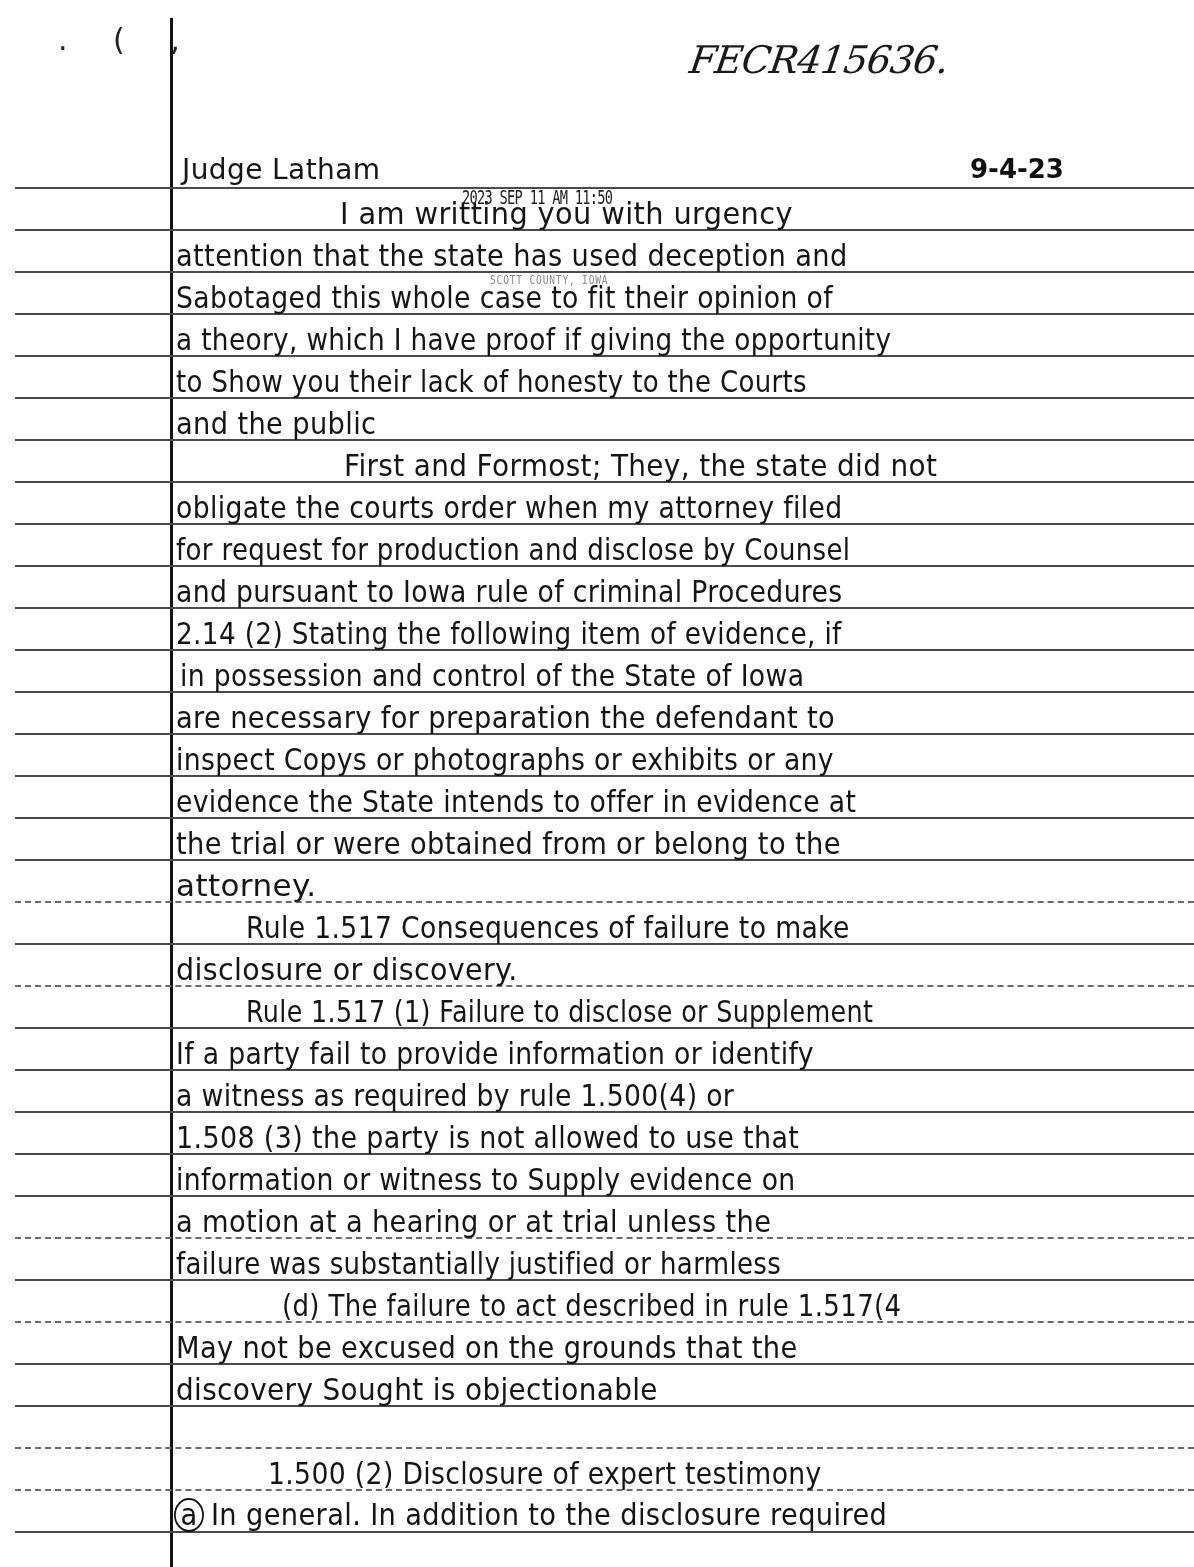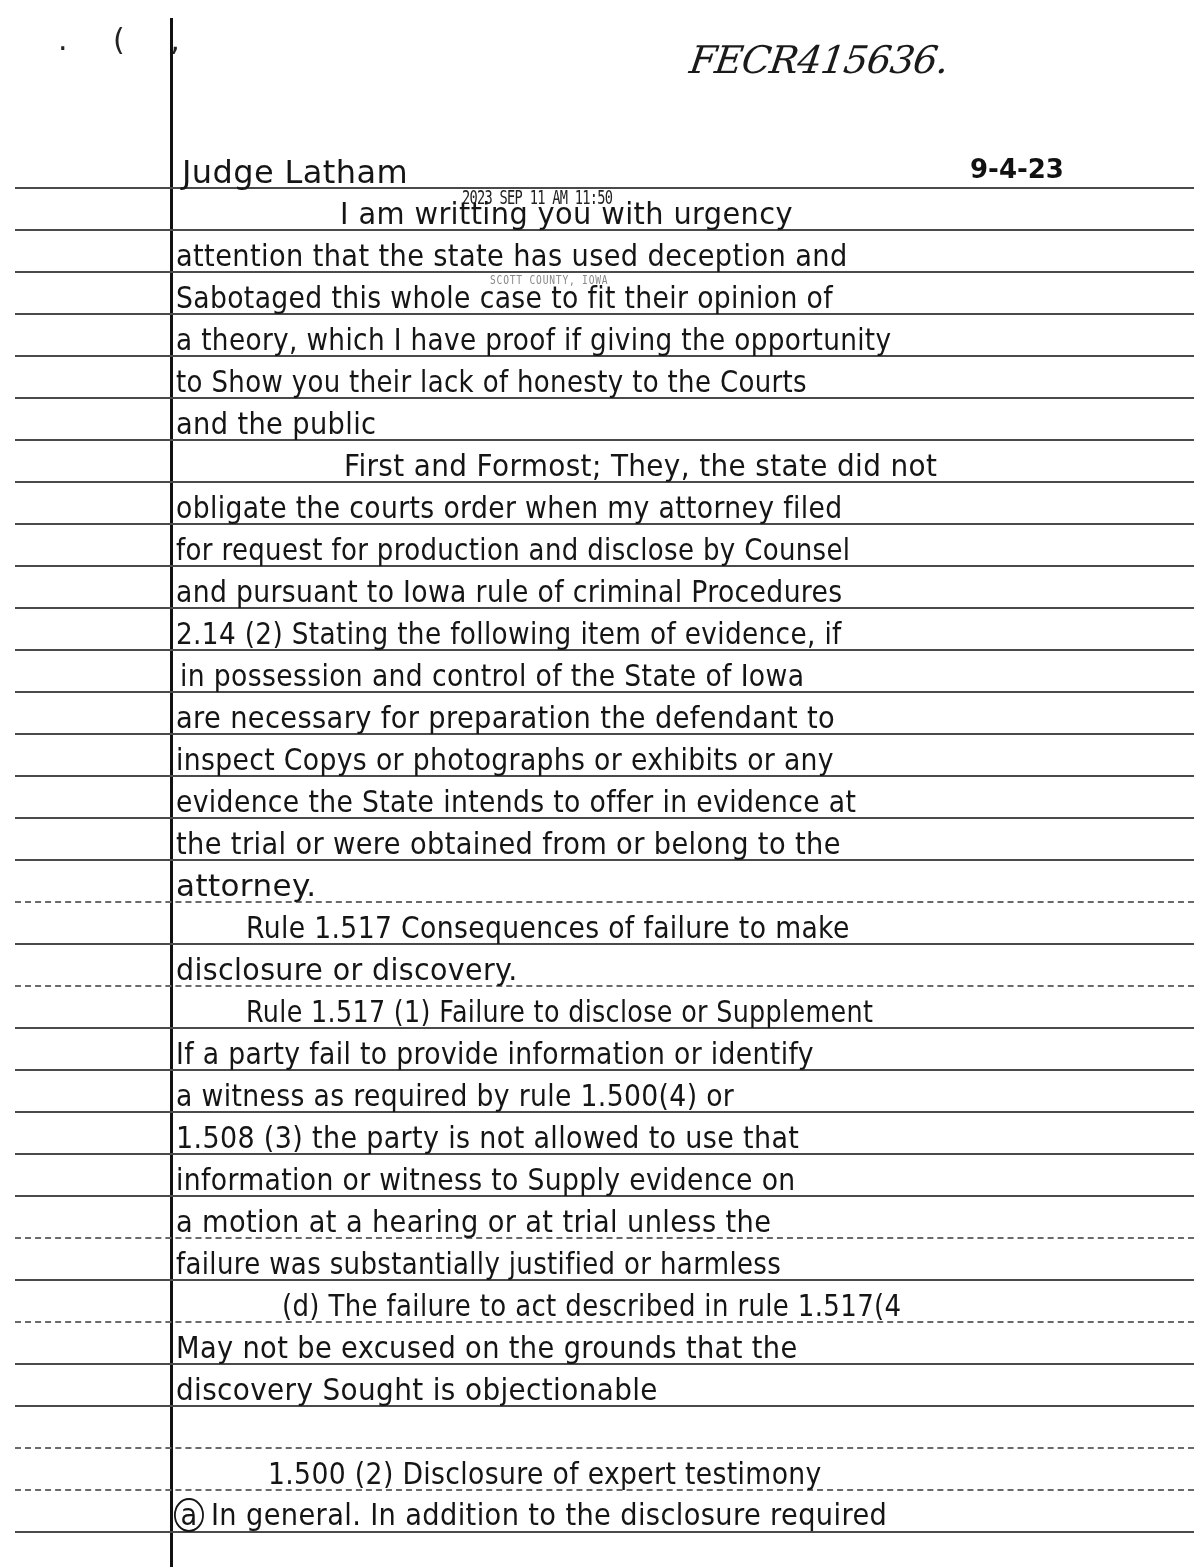--- a/index.html
+++ b/index.html
@@ -86,21 +86,21 @@
   <div class="rule dashed" style="top:1321px"></div>
   <div class="rule" style="top:1363px"></div>
   <div class="rule" style="top:1405px"></div>
   <div class="rule dashed" style="top:1447px"></div>
   <div class="rule dashed" style="top:1489px"></div>
   <div class="rule" style="top:1531px"></div>
 
   <div class="margin-mark">. ( ,</div>
   <div class="case-no">FECR415636.</div>
 
-  <div class="hw" style="left:182px; top:156px; font-size:32px;">Judge Latham</div>
+  <div class="hw" style="left:182px; top:156px; font-size:28px;">Judge Latham</div>
   <div class="date">9-4-23</div>
 
   <div class="stamp-date">2023 SEP 11  AM 11:50</div>
   <div class="stamp-county">SCOTT COUNTY, IOWA</div>
 
   <div class="hw" style="left:340px; top:198px; transform:scaleX(0.93);">I am writting you with urgency</div>
   <div class="hw" style="left:176px; top:240px; transform:scaleX(0.88);">attention that the state has used deception and</div>
   <div class="hw" style="left:176px; top:282px; transform:scaleX(0.86);">Sabotaged this whole case to fit their opinion of</div>
   <div class="hw" style="left:176px; top:324px; transform:scaleX(0.85);">a theory, which I have proof if giving the opportunity</div>
   <div class="hw" style="left:176px; top:366px; transform:scaleX(0.84);">to Show you their lack of honesty to the Courts</div>

